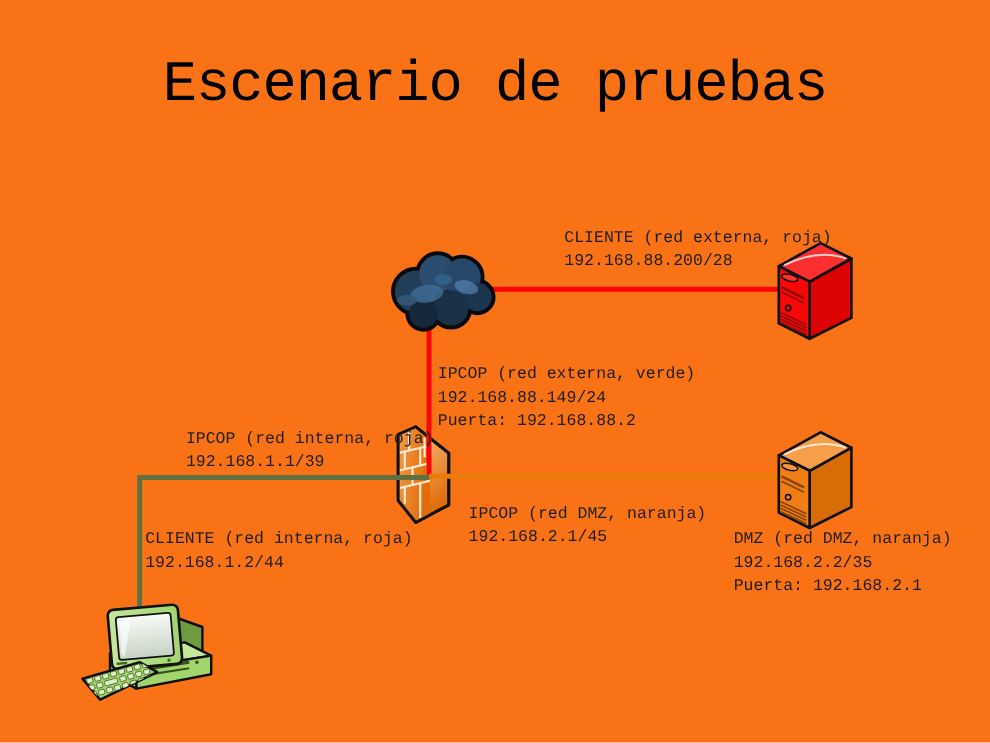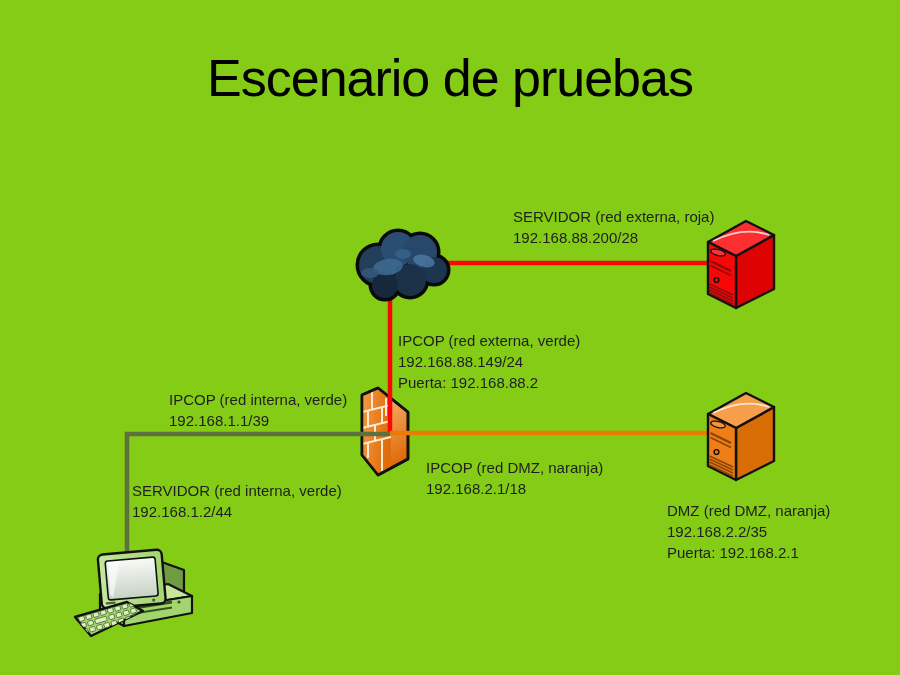--- a/index.html
+++ b/index.html
@@ -1,22 +1,22 @@
 <!DOCTYPE html>
 <html style="--text: #1f1f1f; --outline: #111111; --line-red: #fb0505; --line-green: #5c7040; --line-orange: #ea7c04; --cloud-base: #203a52; --cloud-dark: #14222f; --cloud-light: #3e6b93; --cloud-lighter: #4e7ca6; --server-red-front: #f80707; --server-red-side: #dd0303; --server-red-top: #fb2f2f; --server-red-detail: #8f0c0c; --server-orange-front: #ee7e15; --server-orange-side: #d86c05; --server-orange-top: #f69e49; --server-orange-detail: #8a4503; --firewall-light: #fcc98f; --firewall-mid: #f49a45; --firewall-dark: #e06c0a; --firewall-mortar: #ffe9cf; --client-green: #a3d56f; --client-green-light: #c4e79c; --client-green-dark: #6f9c41;"><head>
 <meta charset="utf-8">
 <style>
   :root{
     --text:#1f1f1f; --outline:#111111;
     --line-red:#fb0505; --line-green:#5c7040; --line-orange:#ea7c04;
   }
   html,body{margin:0;padding:0;background:#ffffff;}
   .slide{
-    position:relative;width:900px;height:675px;background:#84cc16;
-    font-family:Liberation Sans, sans-serif;overflow:hidden;
+    position:relative;width:900px;height:675px;background:#f97316;
+    font-family:Liberation Mono, monospace;overflow:hidden;
   }
   .title{
     position:absolute;left:0;right:0;top:48px;margin:0;
     text-align:center;font-size:52px;font-weight:400;letter-spacing:-1px;
     color:#000000;z-index:3;
   }
   .diagram{position:absolute;left:0;top:0;z-index:1;}
   .label{
     position:absolute;z-index:2;font-size:15px;line-height:21px;
     color:var(--text);white-space:nowrap;
@@ -167,44 +167,44 @@
               <rect x="117.5" y="622" width="5.5" height="4.5" rx="1"></rect>
             <rect x="125" y="622" width="5.5" height="4.5" rx="1"></rect>
               <rect x="132.5" y="622" width="5.5" height="4.5" rx="1"></rect>
           </g>
         </g>
       </g>
     </g>
   </svg>
 
   <div class="label" style="left:513px;top:206px">
-    <div>SERVIDOR (red externa, roja)</div>
+    <div>CLIENTE (red externa, roja)</div>
     <div>192.168.88.200/28</div>
   </div>
 
   <div class="label" style="left:398px;top:330px">
     <div>IPCOP (red externa, verde)</div>
     <div>192.168.88.149/24</div>
     <div>Puerta: 192.168.88.2</div>
   </div>
 
   <div class="label" style="left:169px;top:389px">
-    <div>IPCOP (red interna, verde)</div>
+    <div>IPCOP (red interna, roja)</div>
     <div>192.168.1.1/39</div>
   </div>
 
   <div class="label" style="left:426px;top:457px">
     <div>IPCOP (red DMZ, naranja)</div>
-    <div>192.168.2.1/18</div>
-  </div>
-
-  <div class="label" style="left:667px;top:500px">
+    <div>192.168.2.1/45</div>
+  </div>
+
+  <div class="label" style="left:667px;top:480px">
     <div>DMZ (red DMZ, naranja)</div>
     <div>192.168.2.2/35</div>
     <div>Puerta: 192.168.2.1</div>
   </div>
 
   <div class="label" style="left:132px;top:480px">
-    <div>SERVIDOR (red interna, verde)</div>
+    <div>CLIENTE (red interna, roja)</div>
     <div>192.168.1.2/44</div>
   </div>
 
 </div>
 
 </body></html>

